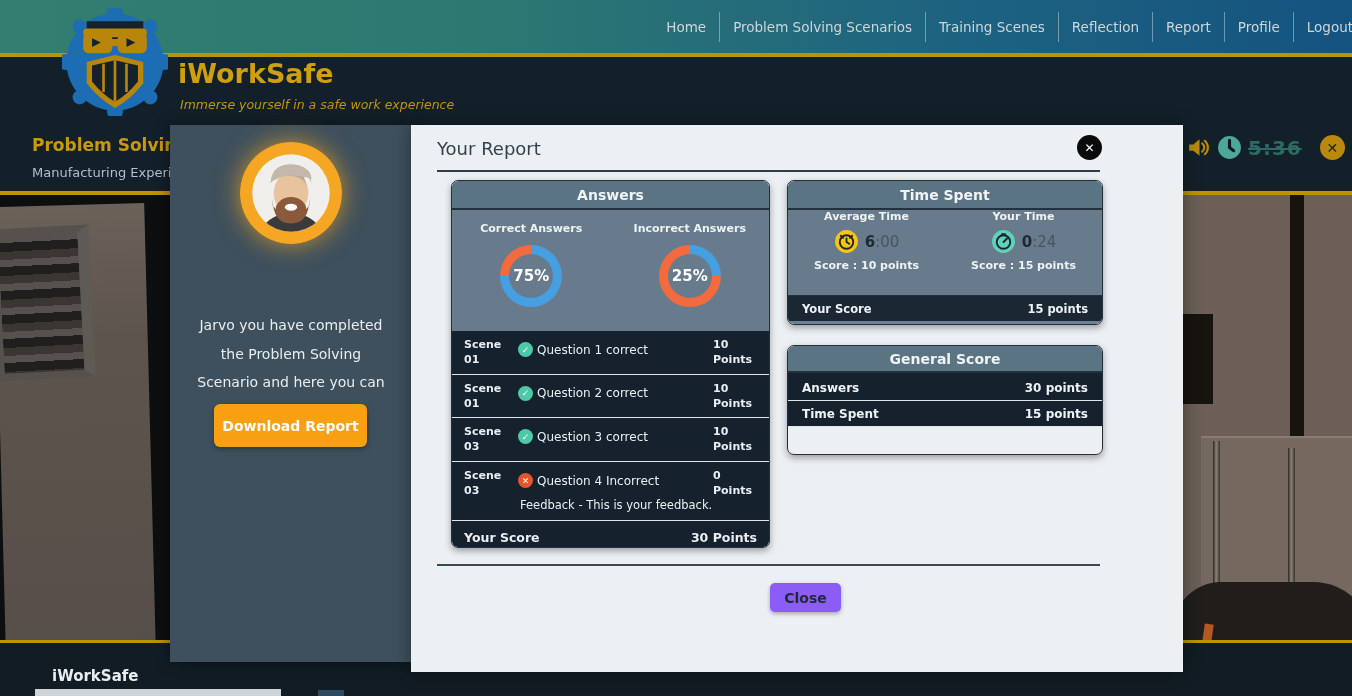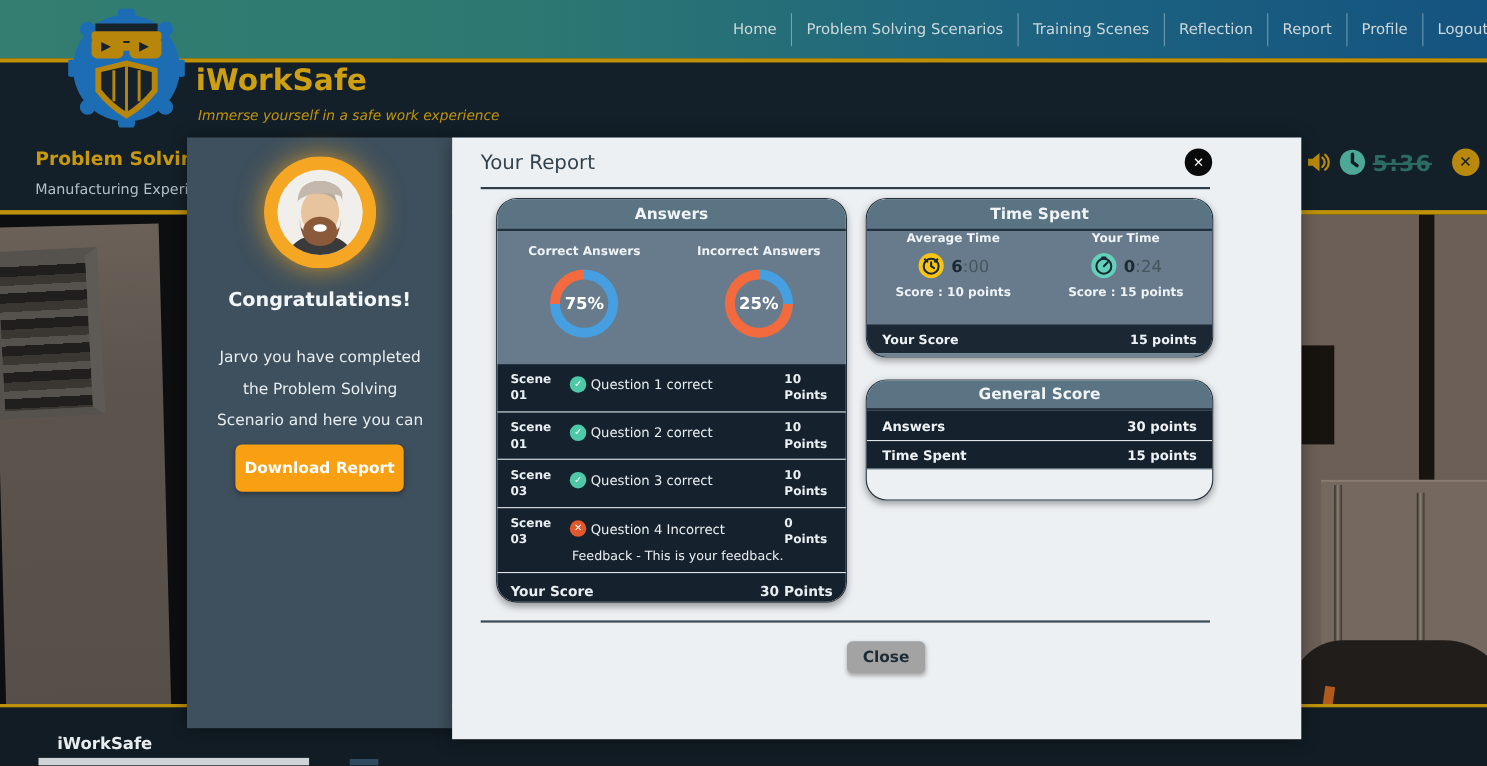--- a/index.html
+++ b/index.html
@@ -62,24 +62,24 @@
     color:#fdfdfd; font-size:14px; font-weight:bold; cursor:pointer; box-shadow:0 2px 5px rgba(0,0,0,.35); font-family:inherit; }
 
   
   .modal { position:absolute; left:411px; top:125px; width:772px; height:547px; background:#edf0f3; z-index:10;
     box-shadow:0 0 16px rgba(0,0,0,.4); }
   .modal-title { position:absolute; left:26px; top:13px; font-size:18px; color:#33424d; }
   .modal-title-rule { position:absolute; left:26px; top:45px; width:663px; height:2px; background:#2e3d47; }
   .modal-close { position:absolute; left:666px; top:10px; width:25px; height:25px; border-radius:50%; background:#0a0a0a;
     color:#fff; font-size:12px; font-weight:bold; display:flex; align-items:center; justify-content:center; cursor:pointer; }
   .modal-bottom-rule { position:absolute; left:26px; top:439px; width:663px; height:2px; background:#3a4a55; }
-  .close-btn { position:absolute; left:359px; top:458px; width:71px; height:29px; background:#a3a3a3; border:none; border-radius:5px;
+  .close-btn { position:absolute; left:359px; top:458px; width:71px; height:29px; background:#8b5cf6; border:none; border-radius:5px;
     color:#1d2b35; font-size:14px; font-weight:bold; cursor:pointer; box-shadow:0 2px 4px rgba(0,0,0,.3); font-family:inherit; }
 
-  .card { position:absolute; border:1.5px solid #23313c; border-radius:19px; overflow:hidden; box-shadow:0 3px 7px rgba(0,0,0,.35); }
+  .card { position:absolute; border:1.5px solid #23313c; border-radius:7px; overflow:hidden; box-shadow:0 3px 7px rgba(0,0,0,.35); }
   .card-header { height:29px; background:#5b7484; border-bottom:2px solid #23313c; display:flex; align-items:center; justify-content:center;
     color:#f0f4f6; font-size:14px; font-weight:bold; }
   .card-strip { height:8px; background:#6d8191; }
 
   
   .answers-card { left:40px; top:55px; width:319px; height:368px; }
   .donut-zone { height:121px; background:#677b8c; display:flex; }
   .donut-col { flex:1; display:flex; flex-direction:column; align-items:center; padding-top:12px; }
   .donut-label { font-size:11px; font-weight:bold; color:#eef2f4; margin-bottom:10px; }
   .donut { position:relative; width:62px; height:62px; border-radius:50%; }
@@ -220,21 +220,20 @@
           <ellipse cx="50" cy="92" rx="30" ry="22" fill="#3a3a3a"></ellipse>
           <ellipse cx="50" cy="50" rx="17" ry="20" fill="#e8c49e"></ellipse>
           <path d="M32 55 Q32 80 50 80 Q68 80 68 55 L68 62 Q60 74 50 74 Q40 74 32 62 Z" fill="#8a5a3a"></path>
           <ellipse cx="50" cy="66" rx="15" ry="12" fill="#8a5a3a"></ellipse>
           <ellipse cx="50" cy="64" rx="6" ry="3.4" fill="#fff"></ellipse>
           <path d="M30 42 Q30 22 50 22 Q70 22 70 42 Q70 34 62 32 L66 44 Q60 30 38 34 Q30 36 30 42 Z" fill="#b7ab9e"></path>
           <path d="M30 40 Q44 28 70 36 Q70 24 50 22 Q32 22 30 40 Z" fill="#c3b8ab"></path>
         </g>
       </svg>
     </div>
-    <div class="congrats-title">Congratulations!</div>
     <div class="congrats-msg">Jarvo you have completed the Problem Solving Scenario and here you can see your report.</div>
     <button class="download-btn">Download Report</button>
   </div>
 
   <div class="modal">
     <div class="modal-title">Your Report</div>
     <div class="modal-close">✕</div>
     <div class="modal-title-rule"></div>
 
     <div class="card answers-card">

